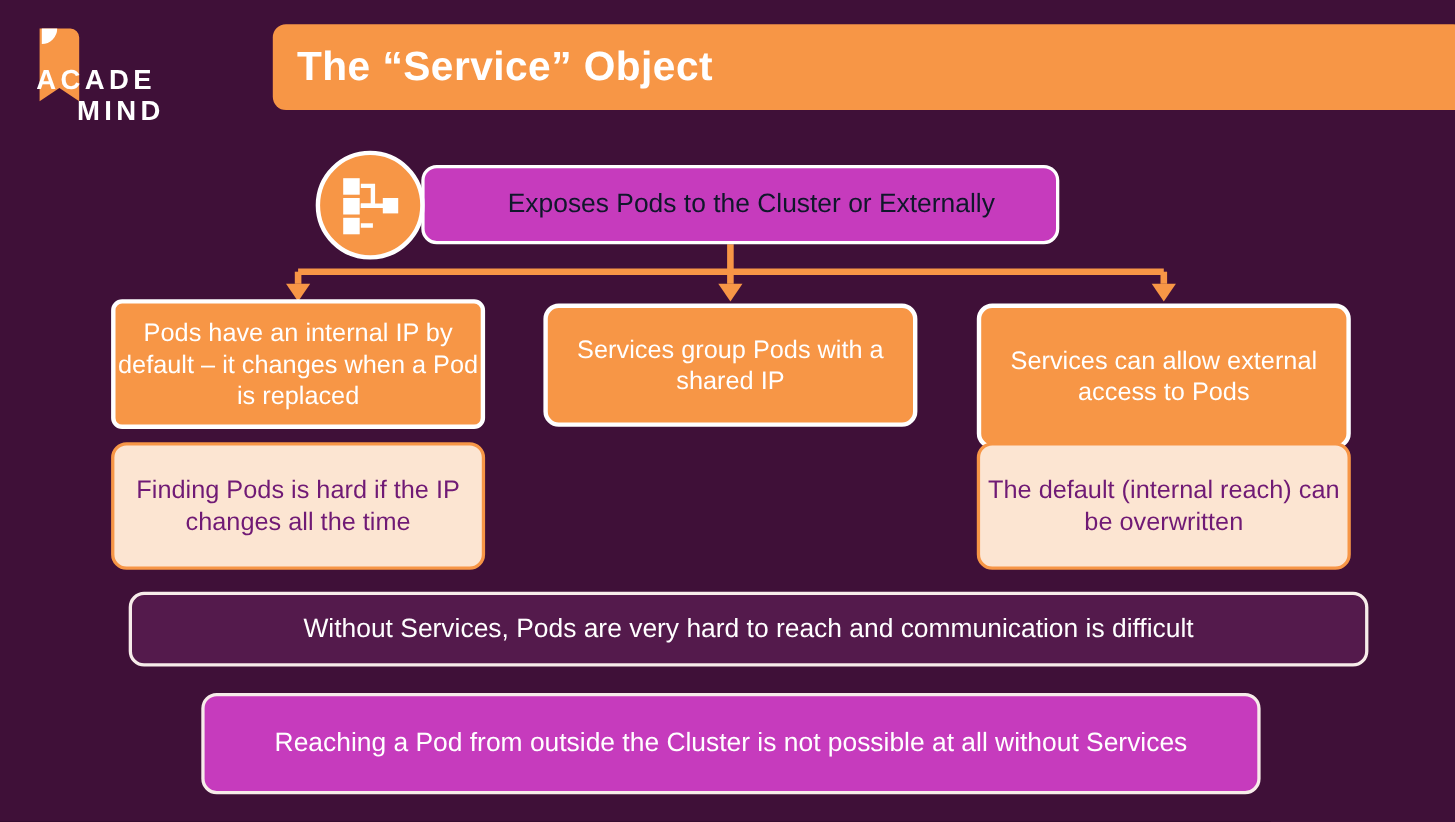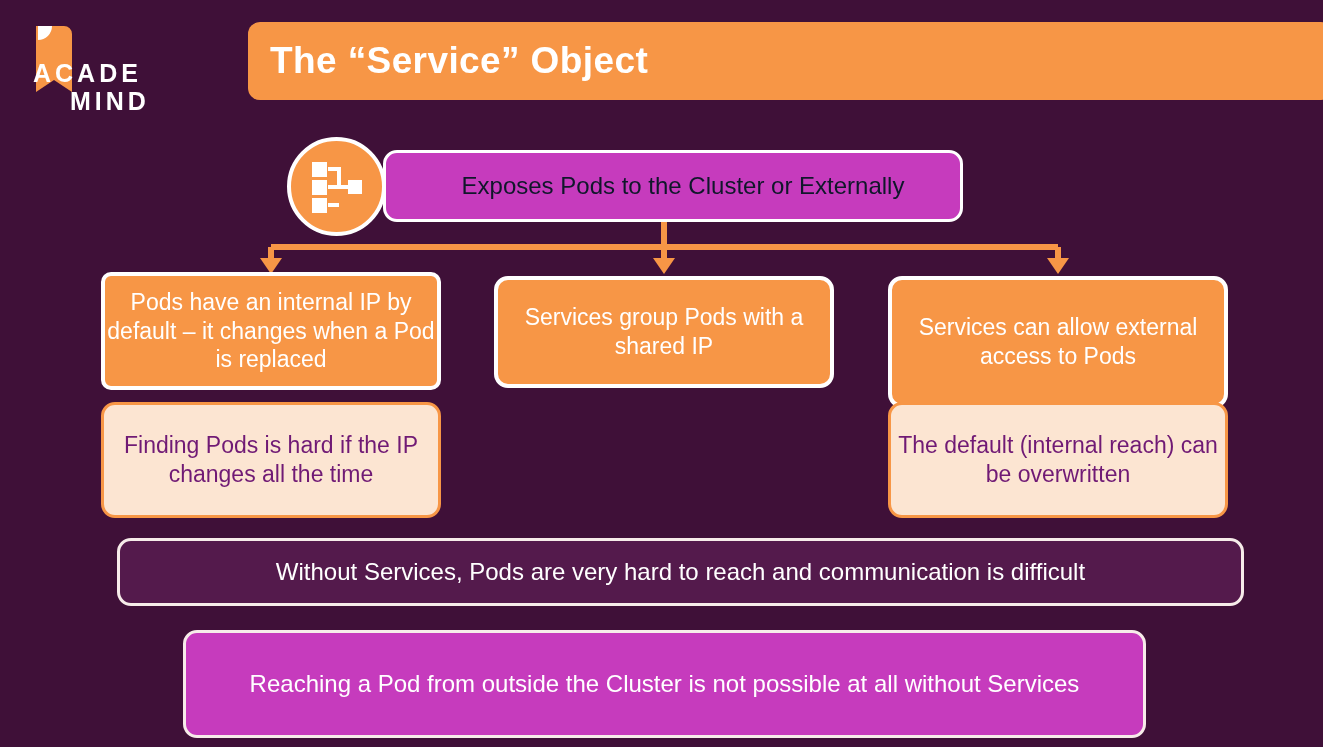--- a/index.html
+++ b/index.html
@@ -145,21 +145,21 @@
     font-size: 24px;
   }
 
   
   .pos-b1 { left: 101px;  top: 272px; width: 340px; height: 118px; border-radius: 10px; }
   .pos-b2 { left: 494px;  top: 276px; width: 340px; height: 112px; }
   .pos-b3 { left: 888px;  top: 276px; width: 340px; height: 132px; }
   .pos-p1 { left: 101px;  top: 402px; width: 340px; height: 116px; }
   .pos-p2 { left: 888px;  top: 402px; width: 340px; height: 116px; }
   .pos-dw { left: 101px;  top: 538px; width: 1127px; height: 68px; }
-  .pos-mw { left: 183px;  top: 630px; width: 963px; height: 108px; }
+  .pos-mw { left: 183px;  top: 630px; width: 963px; height: 92px; }
 
   
   svg.connectors {
     position: absolute;
     left: 0;
     top: 0;
     width: 1323px;
     height: 747px;
     pointer-events: none;
   }

